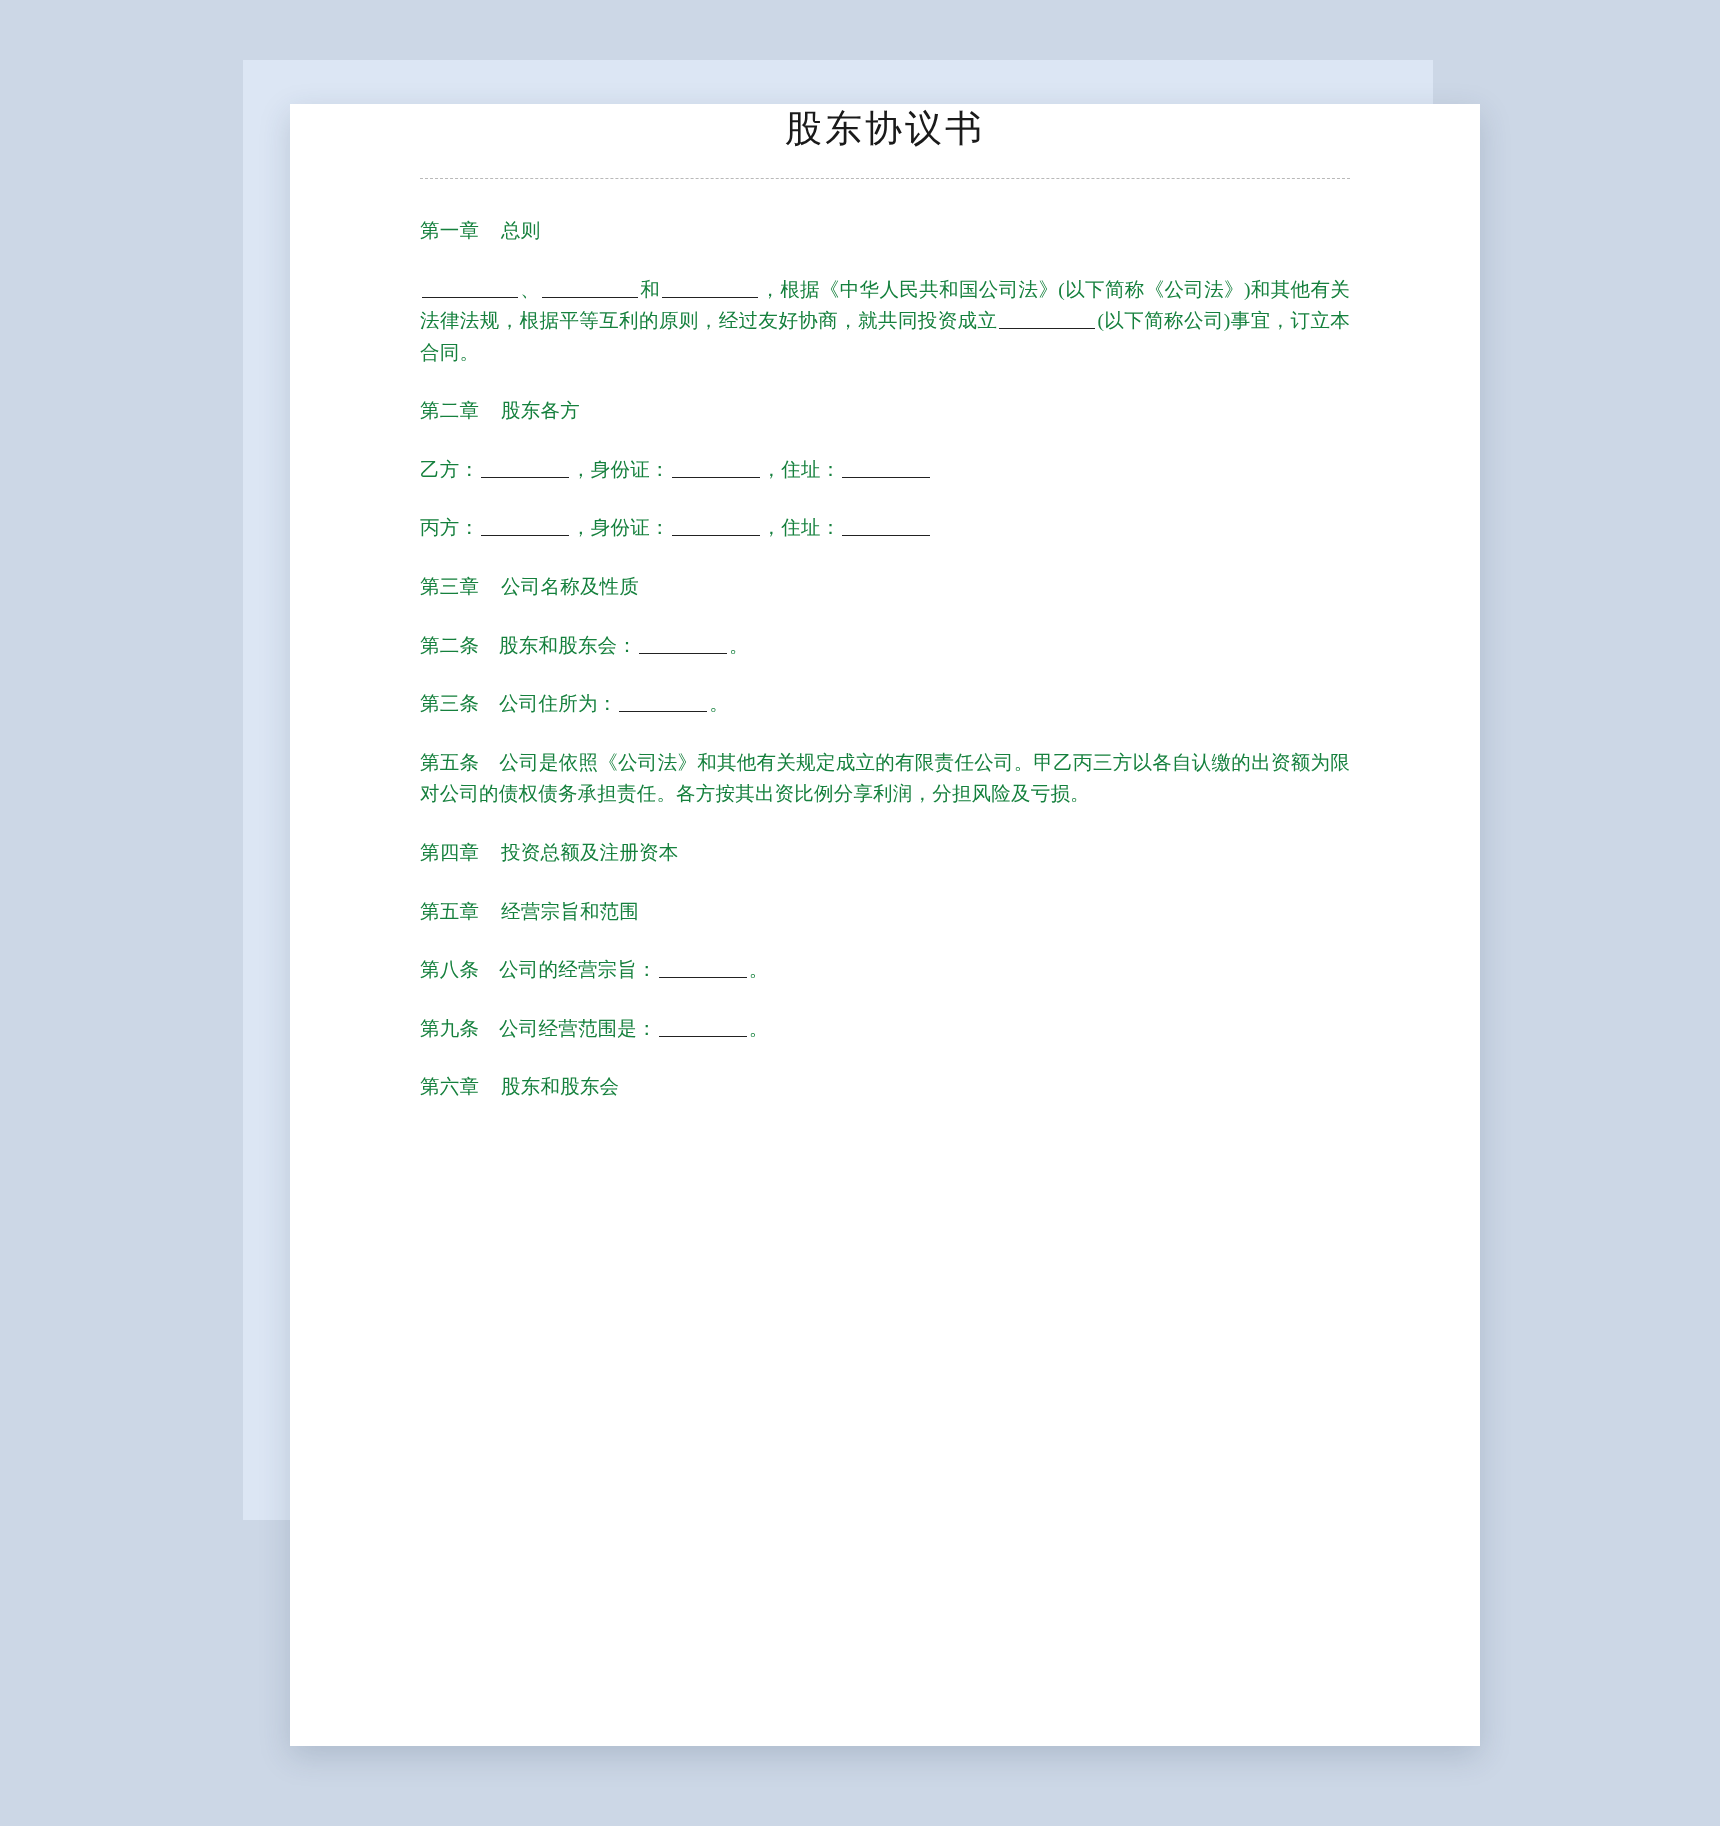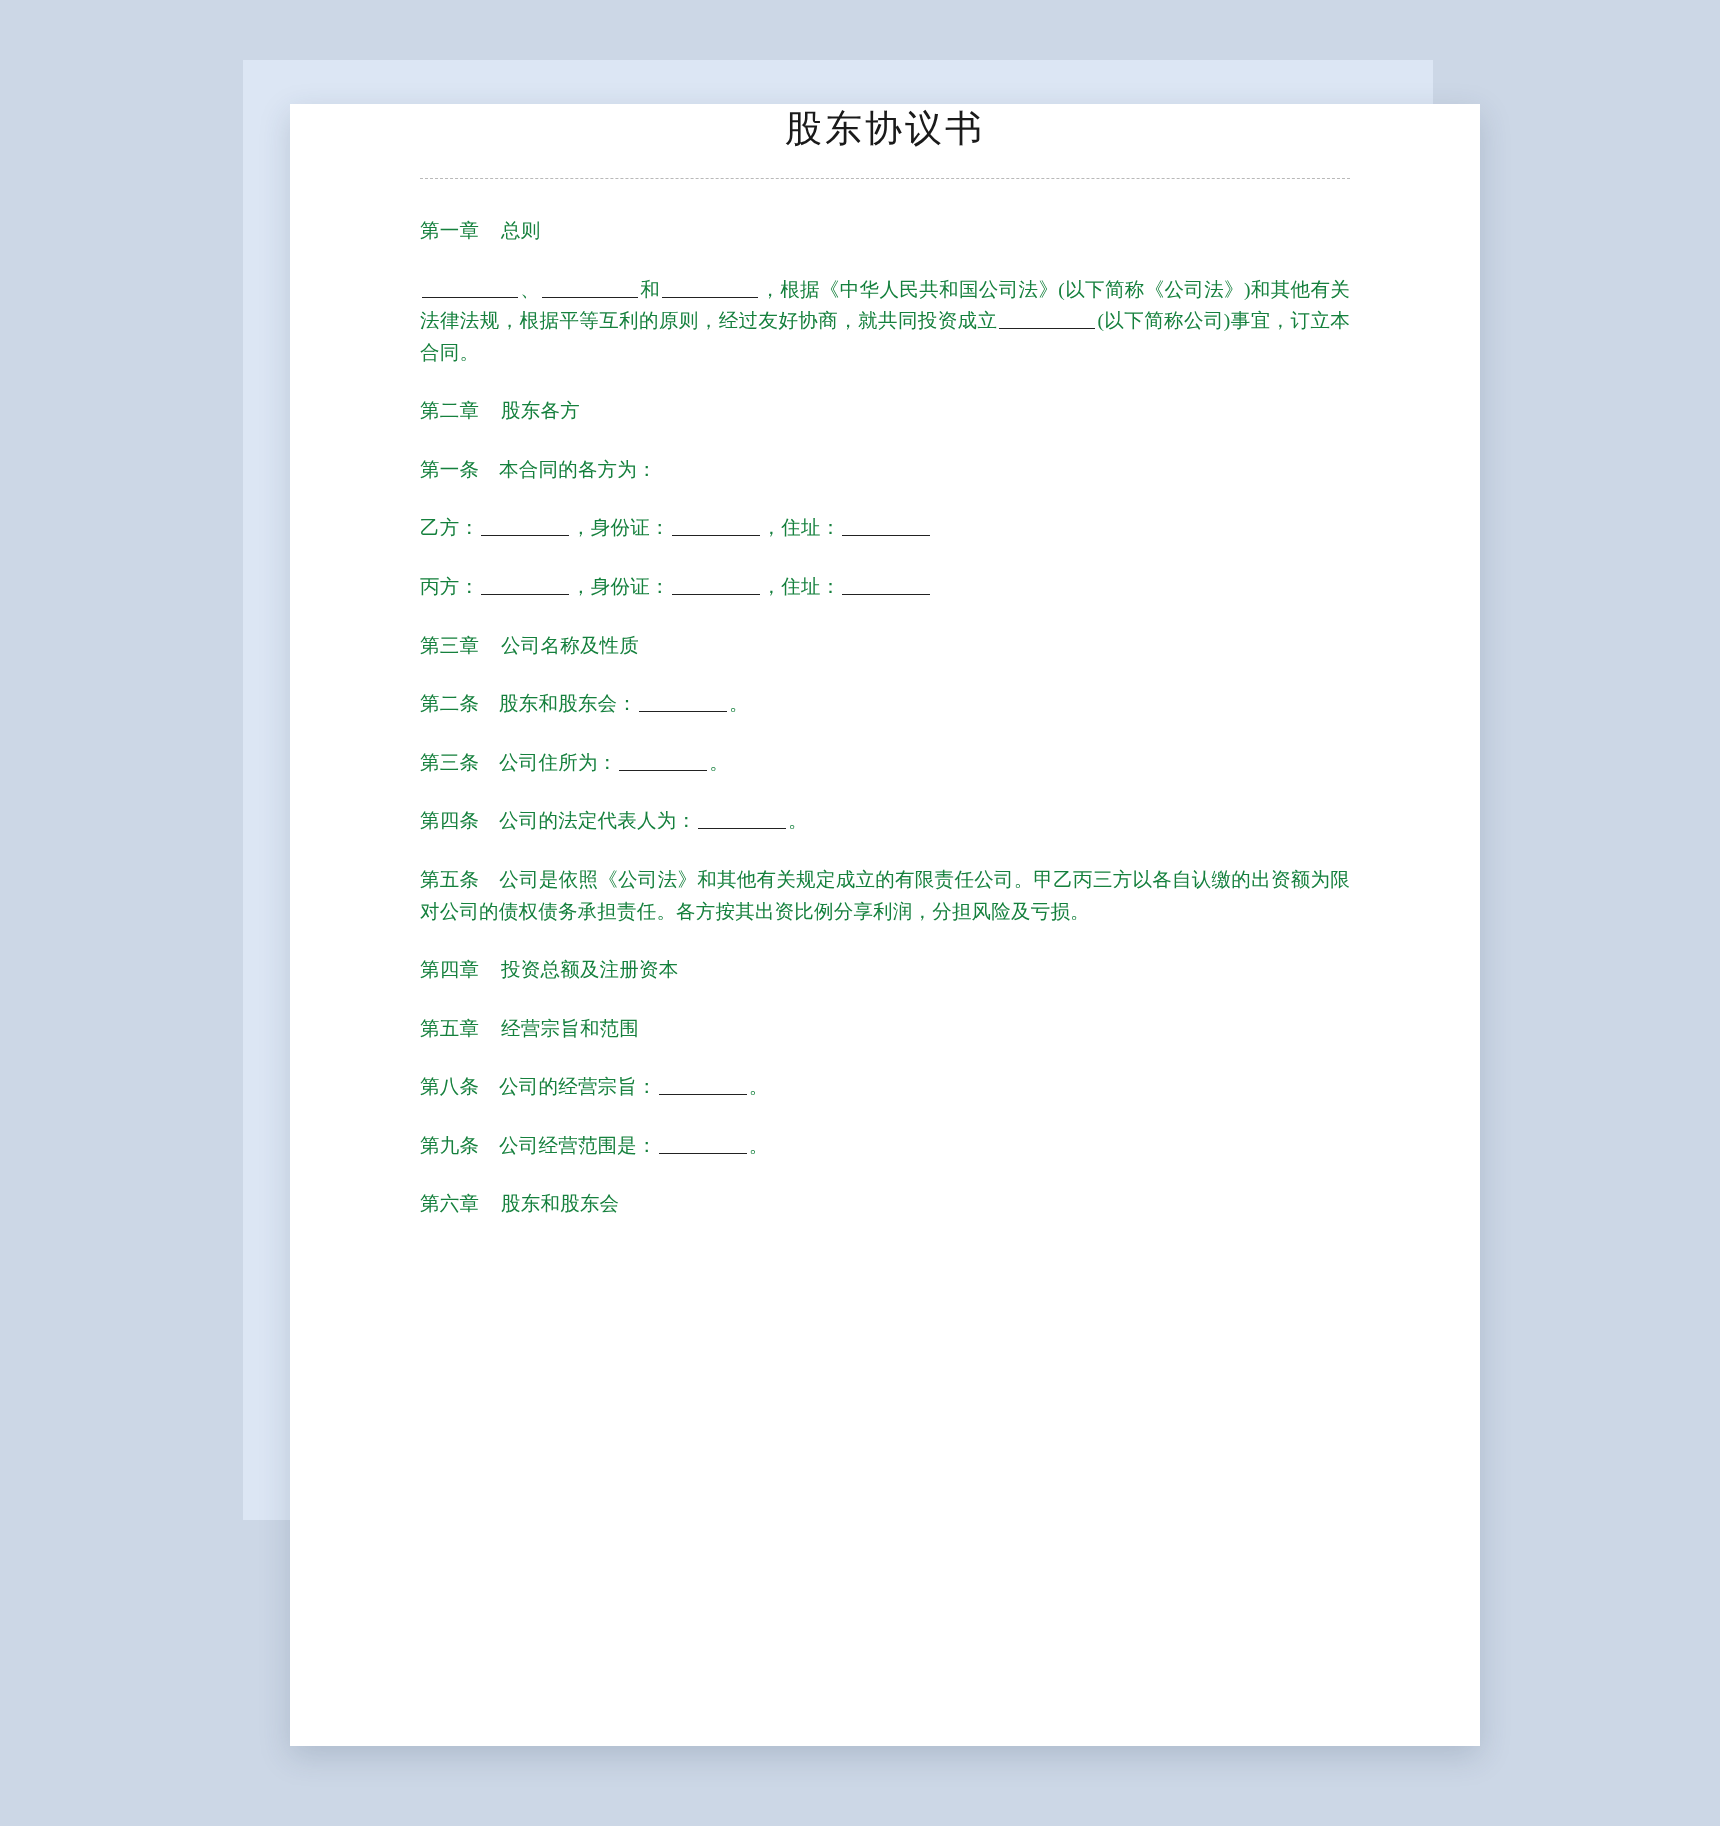--- a/index.html
+++ b/index.html
@@ -113,23 +113,20 @@
         </p>
 
         <p class="para">
           <span class="blank m"></span><span>、</span><span class="blank m"></span><span>和</span><span class="blank m"></span><span>，根据《中华人民共和国公司法》(以下简称《公司法》)和其他有关法律法规，根据平等互利的原则，经过友好协商，就共同投资成立</span><span class="blank m"></span><span>(以下简称公司)事宜，订立本合同。</span>
         </p>
 
         <p class="para">
           <span class="chap-no">第二章</span><span>股东各方</span>
         </p>
 
-        <p class="para">
-          <span class="art-no">第一条</span><span>本合同的各方为：</span>
-        </p>
 
 
         <p class="para">
           <span>乙方：</span><span class="blank"></span><span>，身份证：</span><span class="blank"></span><span>，住址：</span><span class="blank"></span>
         </p>
 
         <p class="para">
           <span>丙方：</span><span class="blank"></span><span>，身份证：</span><span class="blank"></span><span>，住址：</span><span class="blank"></span>
         </p>
 
@@ -138,23 +135,20 @@
         </p>
 
         <p class="para">
           <span class="art-no">第二条</span><span>股东和股东会：</span><span class="blank"></span><span>。</span>
         </p>
 
         <p class="para">
           <span class="art-no">第三条</span><span>公司住所为：</span><span class="blank"></span><span>。</span>
         </p>
 
-        <p class="para">
-          <span class="art-no">第四条</span><span>公司的法定代表人为：</span><span class="blank"></span><span>。</span>
-        </p>
 
         <p class="para">
           <span class="art-no">第五条</span><span>公司是依照《公司法》和其他有关规定成立的有限责任公司。甲乙丙三方以各自认缴的出资额为限对公司的债权债务承担责任。各方按其出资比例分享利润，分担风险及亏损。</span>
         </p>
 
         <p class="para">
           <span class="chap-no">第四章</span><span>投资总额及注册资本</span>
         </p>
 
 

